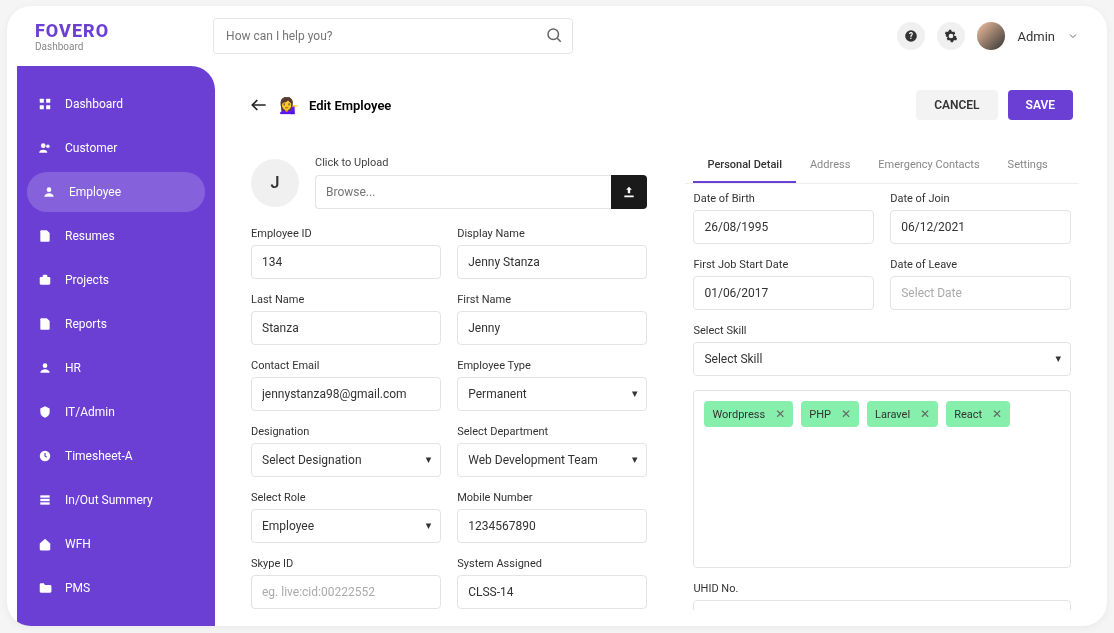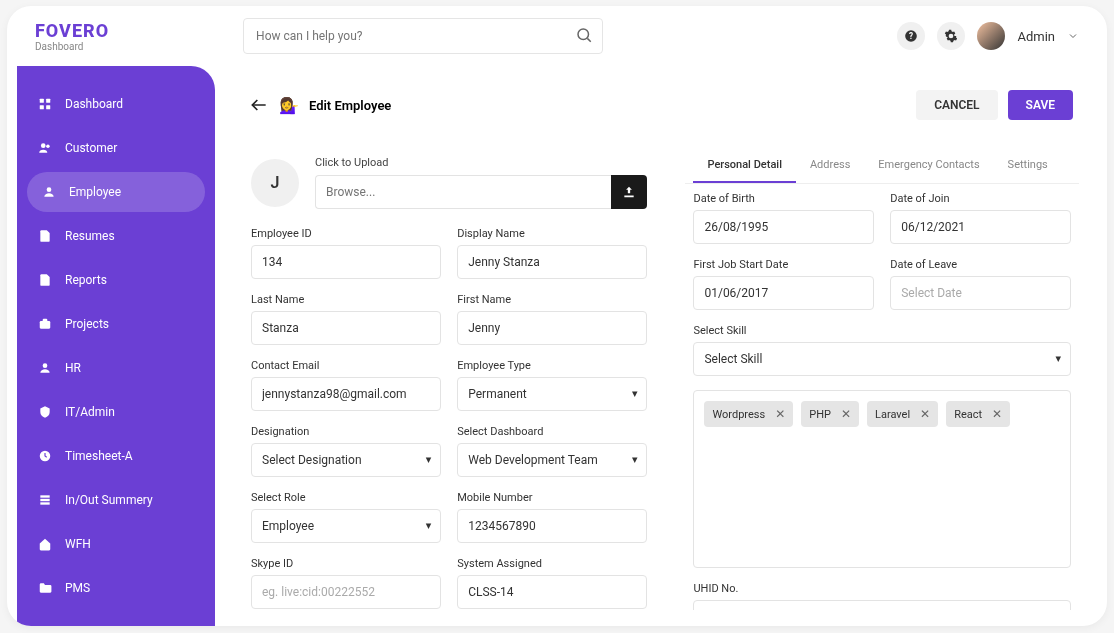--- a/index.html
+++ b/index.html
@@ -6,21 +6,21 @@
 
 body { background: #f5f5f5; width: 1114px; height: 633px; overflow: hidden; }
 
 .app { background: #fff; border-radius: 24px; width: 1100px; height: 620px; margin: 6px auto; display: flex; flex-direction: column; overflow: hidden; box-shadow: 0 2px 8px rgba(0,0,0,0.05); }
 
 
 .header { display: flex; align-items: center; padding: 12px 28px; gap: 24px; }
 .brand { display: flex; flex-direction: column; }
 .brand-name { font-size: 18px; font-weight: 800; color: #6b3fd4; letter-spacing: 1px; }
 .brand-sub { font-size: 10px; color: #888; }
-.search-wrap { flex: 0 0 360px; margin-left: 110px; }
+.search-wrap { flex: 0 0 360px; margin-left: 80px; }
 .search { width: 100%; height: 36px; border: 1px solid #e5e5e5; border-radius: 4px; padding: 0 40px 0 12px; font-size: 12px; color: #333; position: relative; }
 .search-box { position: relative; }
 .search-icon { position: absolute; right: 10px; top: 8px; color: #666; }
 .header-right { margin-left: auto; display: flex; align-items: center; gap: 12px; }
 .circle-btn { width: 28px; height: 28px; border-radius: 50%; display: flex; align-items: center; justify-content: center; background: #f0f0f0; cursor: pointer; }
 .avatar { width: 28px; height: 28px; border-radius: 50%; background: linear-gradient(135deg,#f4c2a1,#333); }
 .user-name { font-size: 13px; color: #333; }
 .chev-down { color: #666; font-size: 12px; }
 
 
@@ -67,21 +67,21 @@
 .select-wrap { position: relative; }
 .select-wrap .chev { position: absolute; right: 10px; top: 10px; pointer-events: none; font-size: 11px; color: #333; }
 
 
 .tabs { display: flex; border-bottom: 1px solid #eee; margin: -8px -8px 8px -8px; padding: 0 8px; }
 .tab { padding: 10px 14px; font-size: 11px; color: #888; cursor: pointer; border-bottom: 2px solid transparent; }
 .tab.active { color: #333; border-bottom-color: #6b3fd4; font-weight: 500; }
 .form-grid-r { display: grid; grid-template-columns: 1fr 1fr; gap: 14px 16px; }
 .full { grid-column: 1 / -1; }
 .skill-box { border: 1px solid #e3e3e3; border-radius: 4px; padding: 10px; height: 178px; display: flex; flex-wrap: wrap; gap: 8px; align-content: flex-start; }
-.chip { background: #e5e5e5; border-radius: 4px; padding: 6px 8px; font-size: 11px; color: #333; display: inline-flex; align-items: center; gap: 10px; }
+.chip { background: #86efac; border-radius: 4px; padding: 6px 8px; font-size: 11px; color: #333; display: inline-flex; align-items: center; gap: 10px; }
 .chip-x { cursor: pointer; font-size: 12px; color: #666; }
 
 
 .panel::-webkit-scrollbar { width: 4px; }
 .panel::-webkit-scrollbar-thumb { background: #ddd; border-radius: 2px; }
 
 svg { display: block; }
 </style>
 </head>
 <body>
@@ -163,33 +163,33 @@
           <span class="side-icon">
             <svg viewBox="0 0 24 24">
               <path d="M6 2h9l5 5v13a2 2 0 01-2 2H6a2 2 0 01-2-2V4a2 2 0 012-2z"></path>
             </svg>
           </span>
           <span>Resumes</span>
         </div>
       <div class="side-item">
           <span class="side-icon">
             <svg viewBox="0 0 24 24">
-              <path d="M6 2h9l5 5v13a2 2 0 01-2 2H6a2 2 0 01-2-2V4a2 2 0 012-2z"></path>
-            </svg>
-          </span>
-          <span>Reports</span>
-        </div>
-      <div class="side-item">
-          <span class="side-icon">
-            <svg viewBox="0 0 24 24">
               <rect x="3" y="7" width="18" height="13" rx="2"></rect>
               <path d="M8 7V5a2 2 0 012-2h4a2 2 0 012 2v2"></path>
             </svg>
           </span>
           <span>Projects</span>
+        </div>
+      <div class="side-item">
+          <span class="side-icon">
+            <svg viewBox="0 0 24 24">
+              <path d="M6 2h9l5 5v13a2 2 0 01-2 2H6a2 2 0 01-2-2V4a2 2 0 012-2z"></path>
+            </svg>
+          </span>
+          <span>Reports</span>
         </div>
       <div class="side-item">
           <span class="side-icon">
             <svg viewBox="0 0 24 24">
               <circle cx="12" cy="8" r="4"></circle>
               <path d="M4 20c0-4 4-6 8-6s8 2 8 6"></path>
             </svg>
           </span>
           <span>HR</span>
         </div>
@@ -295,21 +295,21 @@
               </div>
             <div class="field">
                 <span class="field-label">Employee Type</span>
                 <div class="select-wrap"><input class="field-input" value="Permanent" style=""><span class="chev">▾</span></div>
               </div>
             <div class="field">
                 <span class="field-label">Designation</span>
                 <div class="select-wrap"><input class="field-input" value="Select Designation" style=""><span class="chev">▾</span></div>
               </div>
             <div class="field">
-                <span class="field-label">Select Dashboard</span>
+                <span class="field-label">Select Department</span>
                 <div class="select-wrap"><input class="field-input" value="Web Development Team" style=""><span class="chev">▾</span></div>
               </div>
             <div class="field">
                 <span class="field-label">Select Role</span>
                 <div class="select-wrap"><input class="field-input" value="Employee" style=""><span class="chev">▾</span></div>
               </div>
             <div class="field">
                 <span class="field-label">Mobile Number</span>
                 <input class="field-input" value="1234567890" style="">
               </div>

